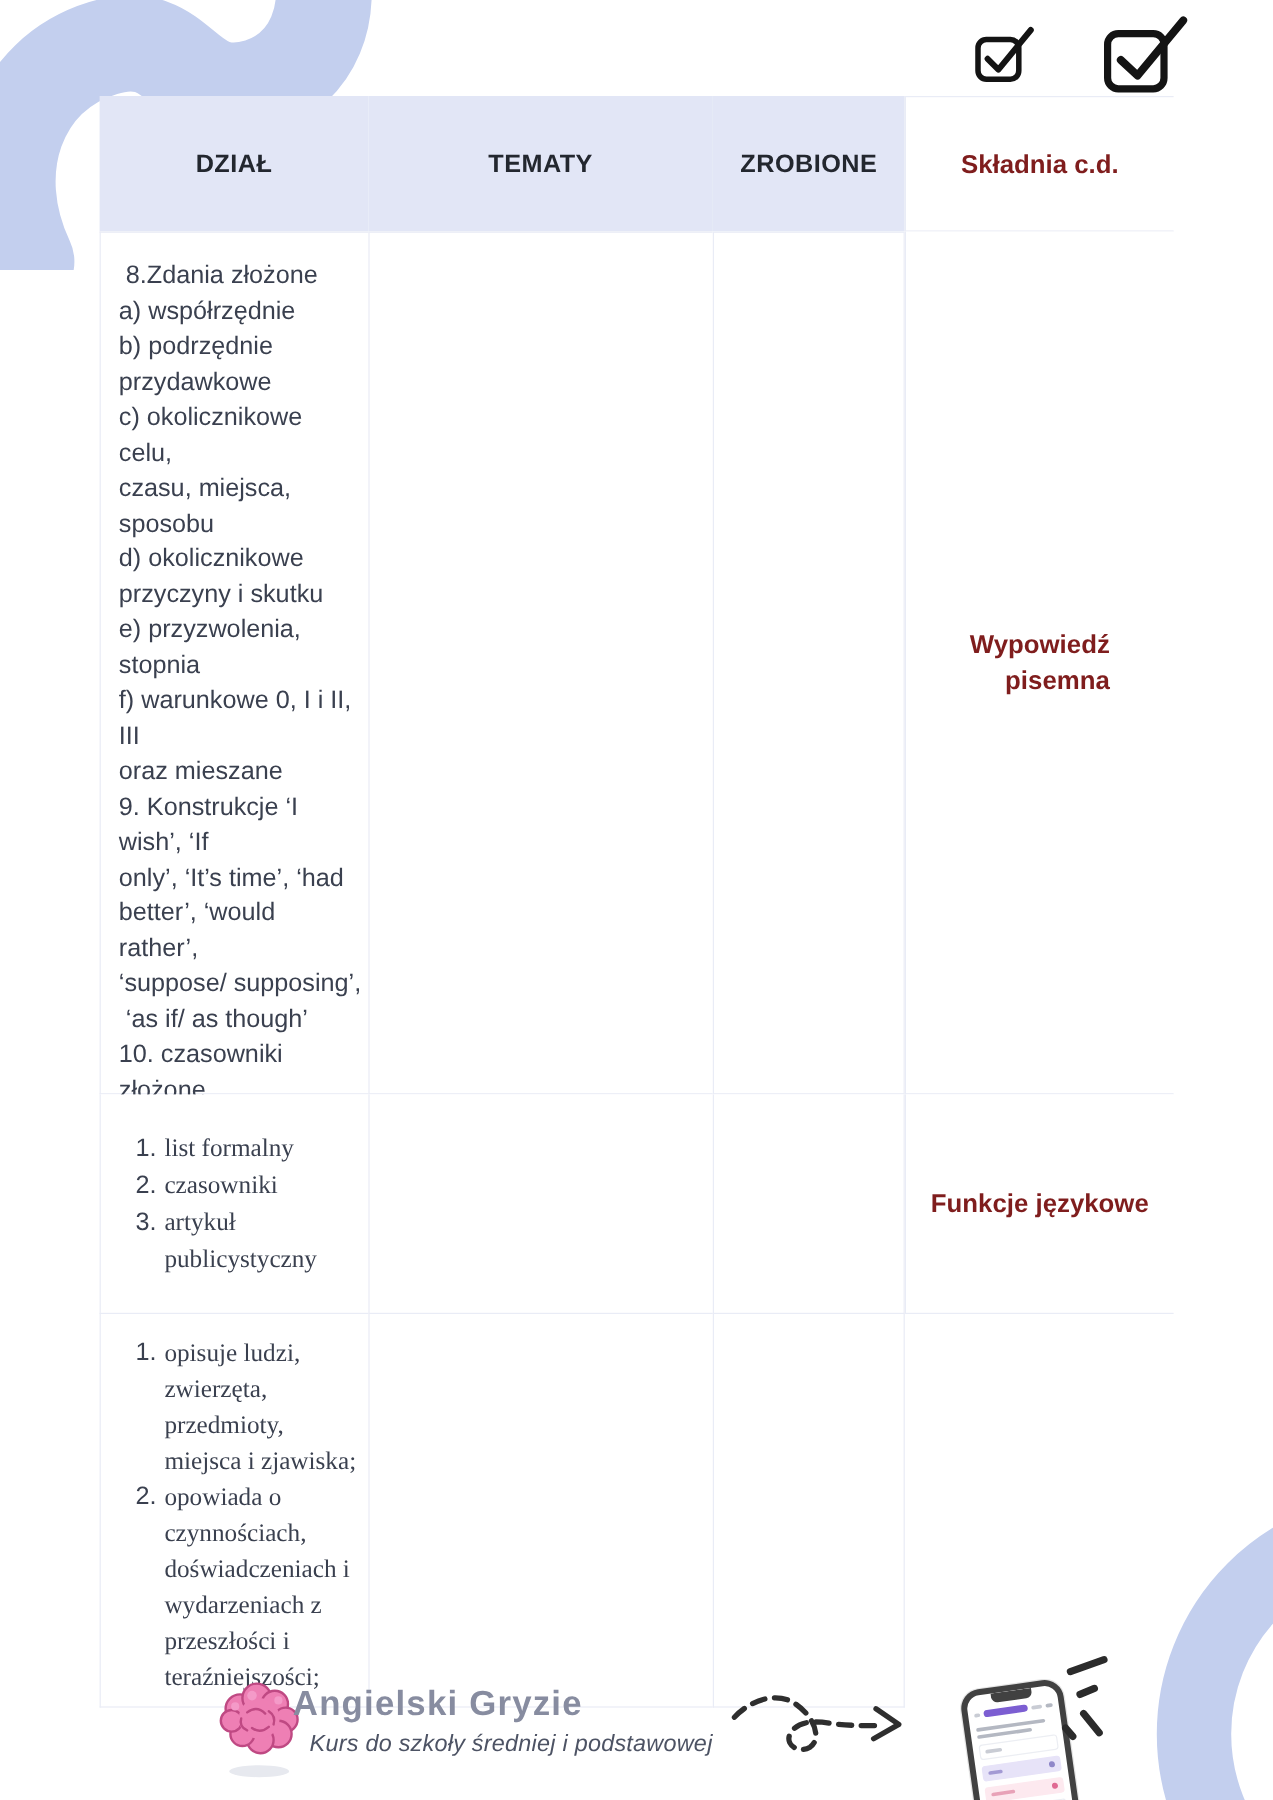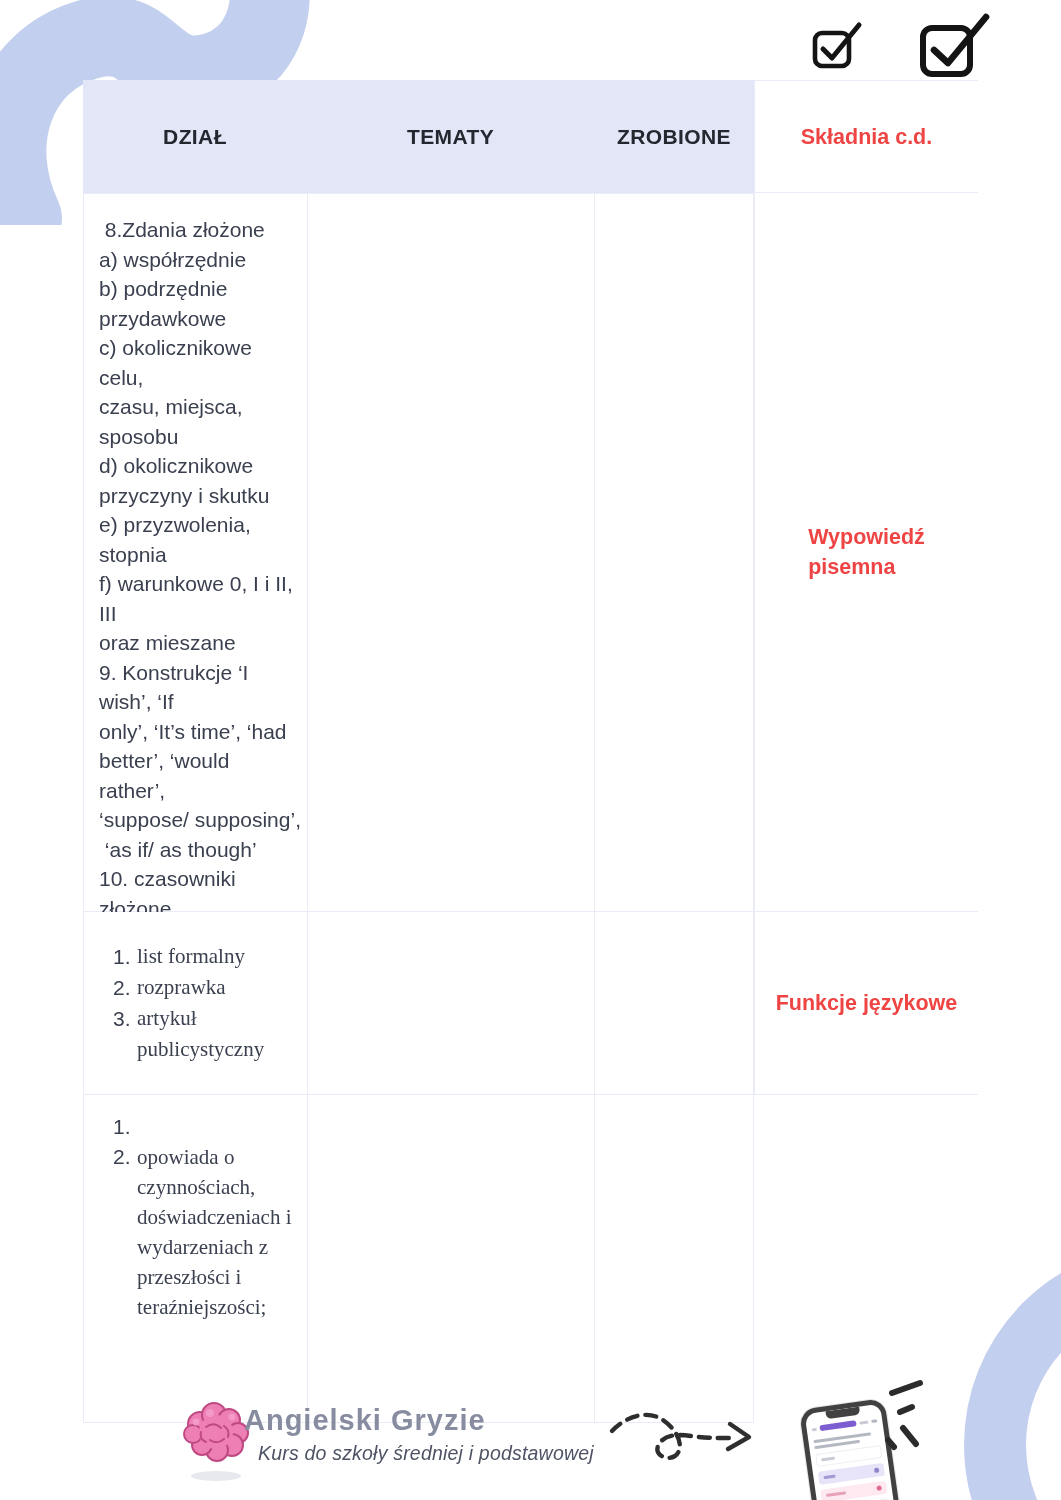--- a/index.html
+++ b/index.html
@@ -40,22 +40,22 @@
   }
   .cell{
     border-left:1px solid var(--line);
     border-bottom:1px solid var(--line);
     background:#fff;
   }
   .cell.first-row{border-top:1px solid var(--line);}
   .cell.last-col{border-right:1px solid var(--line);}
   .section-cell{
     display:flex;align-items:center;justify-content:center;
-    text-align:left;
-    font-weight:bold;font-size:21.5px;color:#ef4444;
+    text-align:right;
+    font-weight:bold;font-size:21.5px;color:#7f1d1d;
     line-height:30px;white-space:pre-line;
     padding:0 8px;
   }
   .topics-block{
     padding:21px 6px 0 15px;
     font-size:21px;line-height:29.5px;
     white-space:pre-wrap;color:var(--body-text);
   }
   .olist{display:flex;flex-direction:column;font-size:21px;color:var(--body-text);}
   .olist.centered{justify-content:center;height:100%;}
@@ -169,36 +169,39 @@
   <div class="cell section-cell">Wypowiedź
 pisemna</div>
   <div class="cell">
     <div class="olist centered">
       <div class="oitem">
         <span class="num">1.</span>
         <span class="itext">list formalny</span>
       </div>
       <div class="oitem">
         <span class="num">2.</span>
-        <span class="itext">rozprawka</span>
+        <span class="itext">czasowniki</span>
       </div>
       <div class="oitem">
         <span class="num">3.</span>
         <span class="itext">artykuł publicystyczny</span>
       </div>
     </div>
   </div>
   <div class="cell"></div>
   <div class="cell last-col"></div>
 
   <div class="cell section-cell">Funkcje językowe</div>
   <div class="cell row3">
     <div class="olist topped">
       <div class="oitem">
         <span class="num">1.</span>
+        <span class="itext">opisuje ludzi,
+zwierzęta, przedmioty,
+miejsca i zjawiska;</span>
       </div>
       <div class="oitem">
         <span class="num">2.</span>
         <span class="itext">opowiada o
 czynnościach,
 doświadczeniach i
 wydarzeniach z
 przeszłości i
 teraźniejszości;</span>
       </div>

